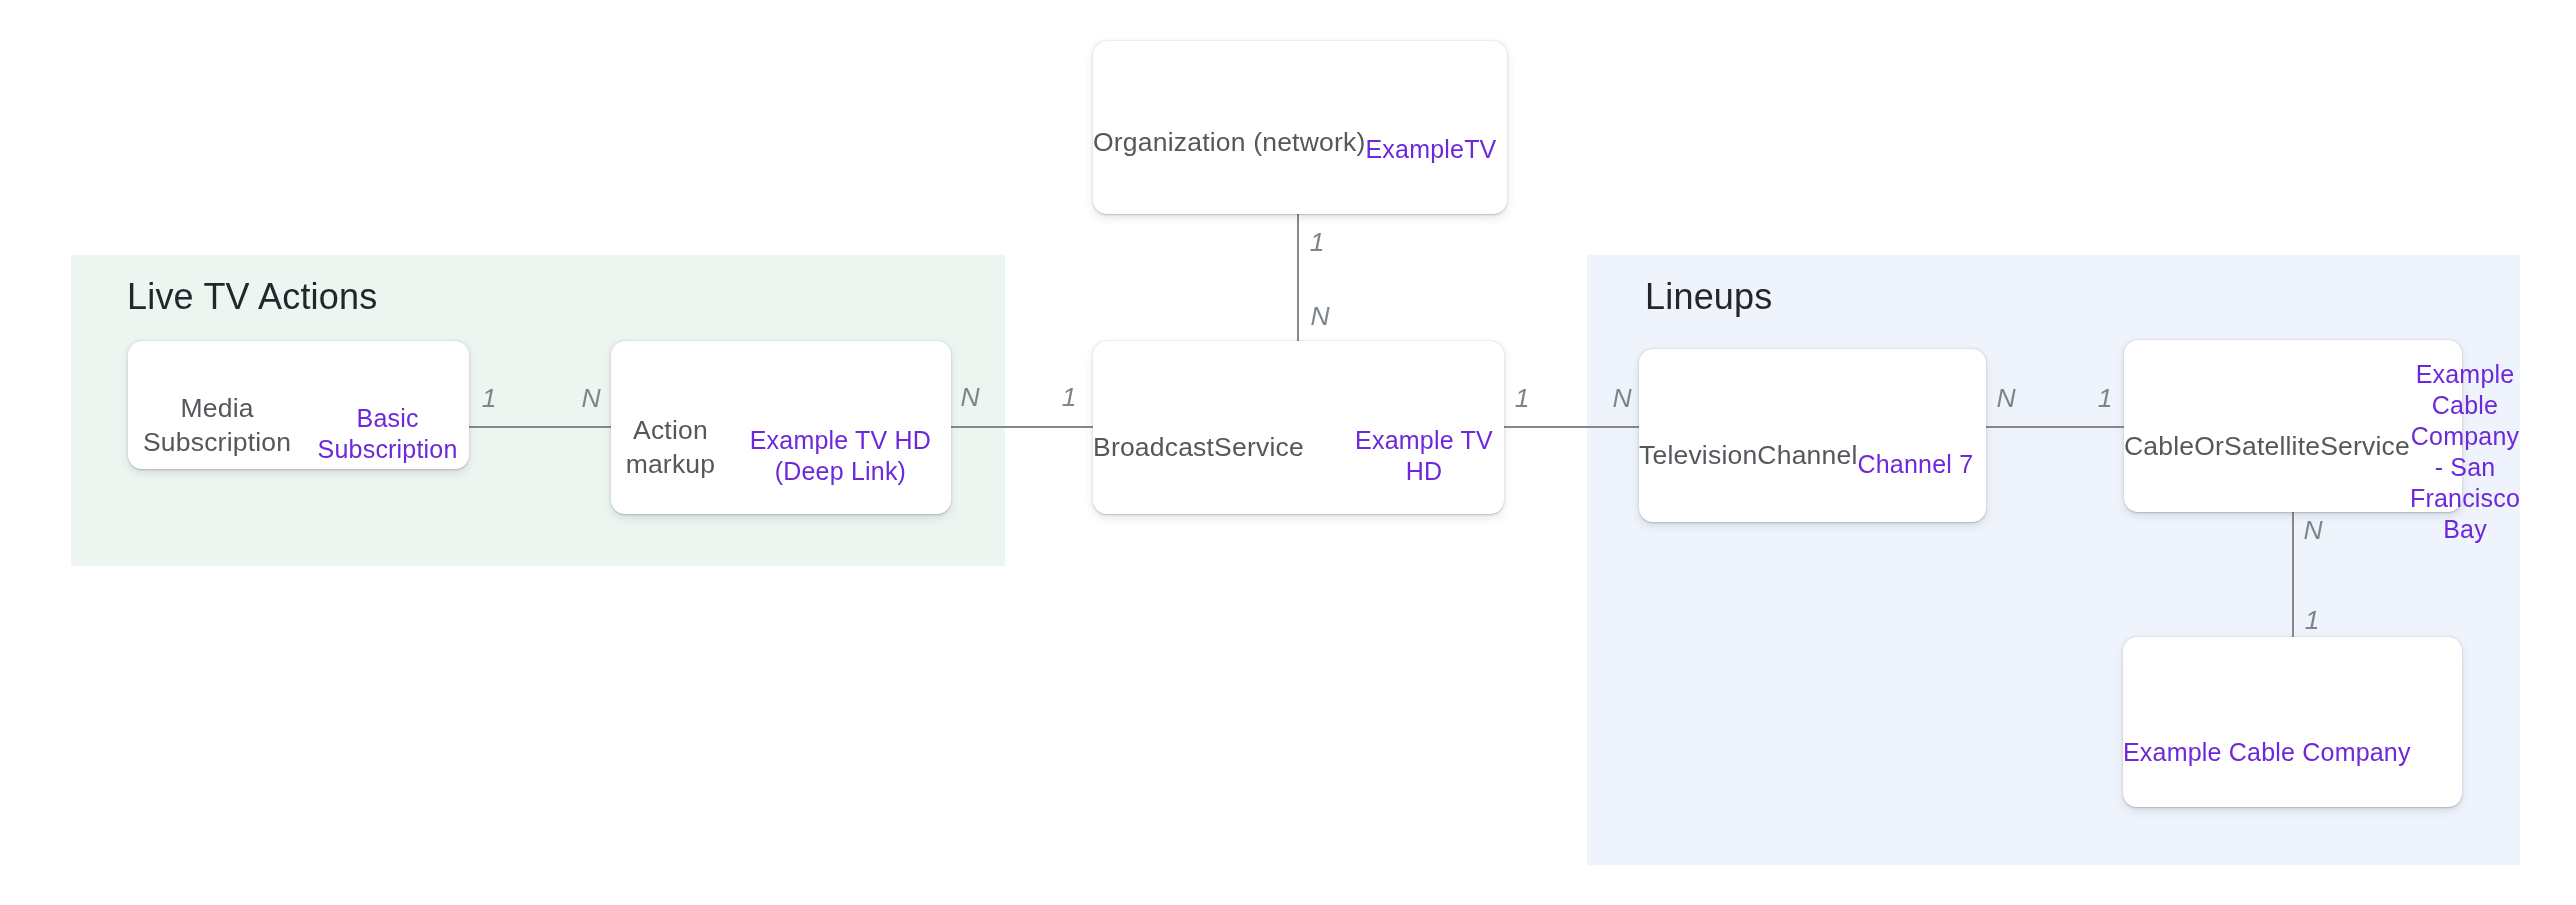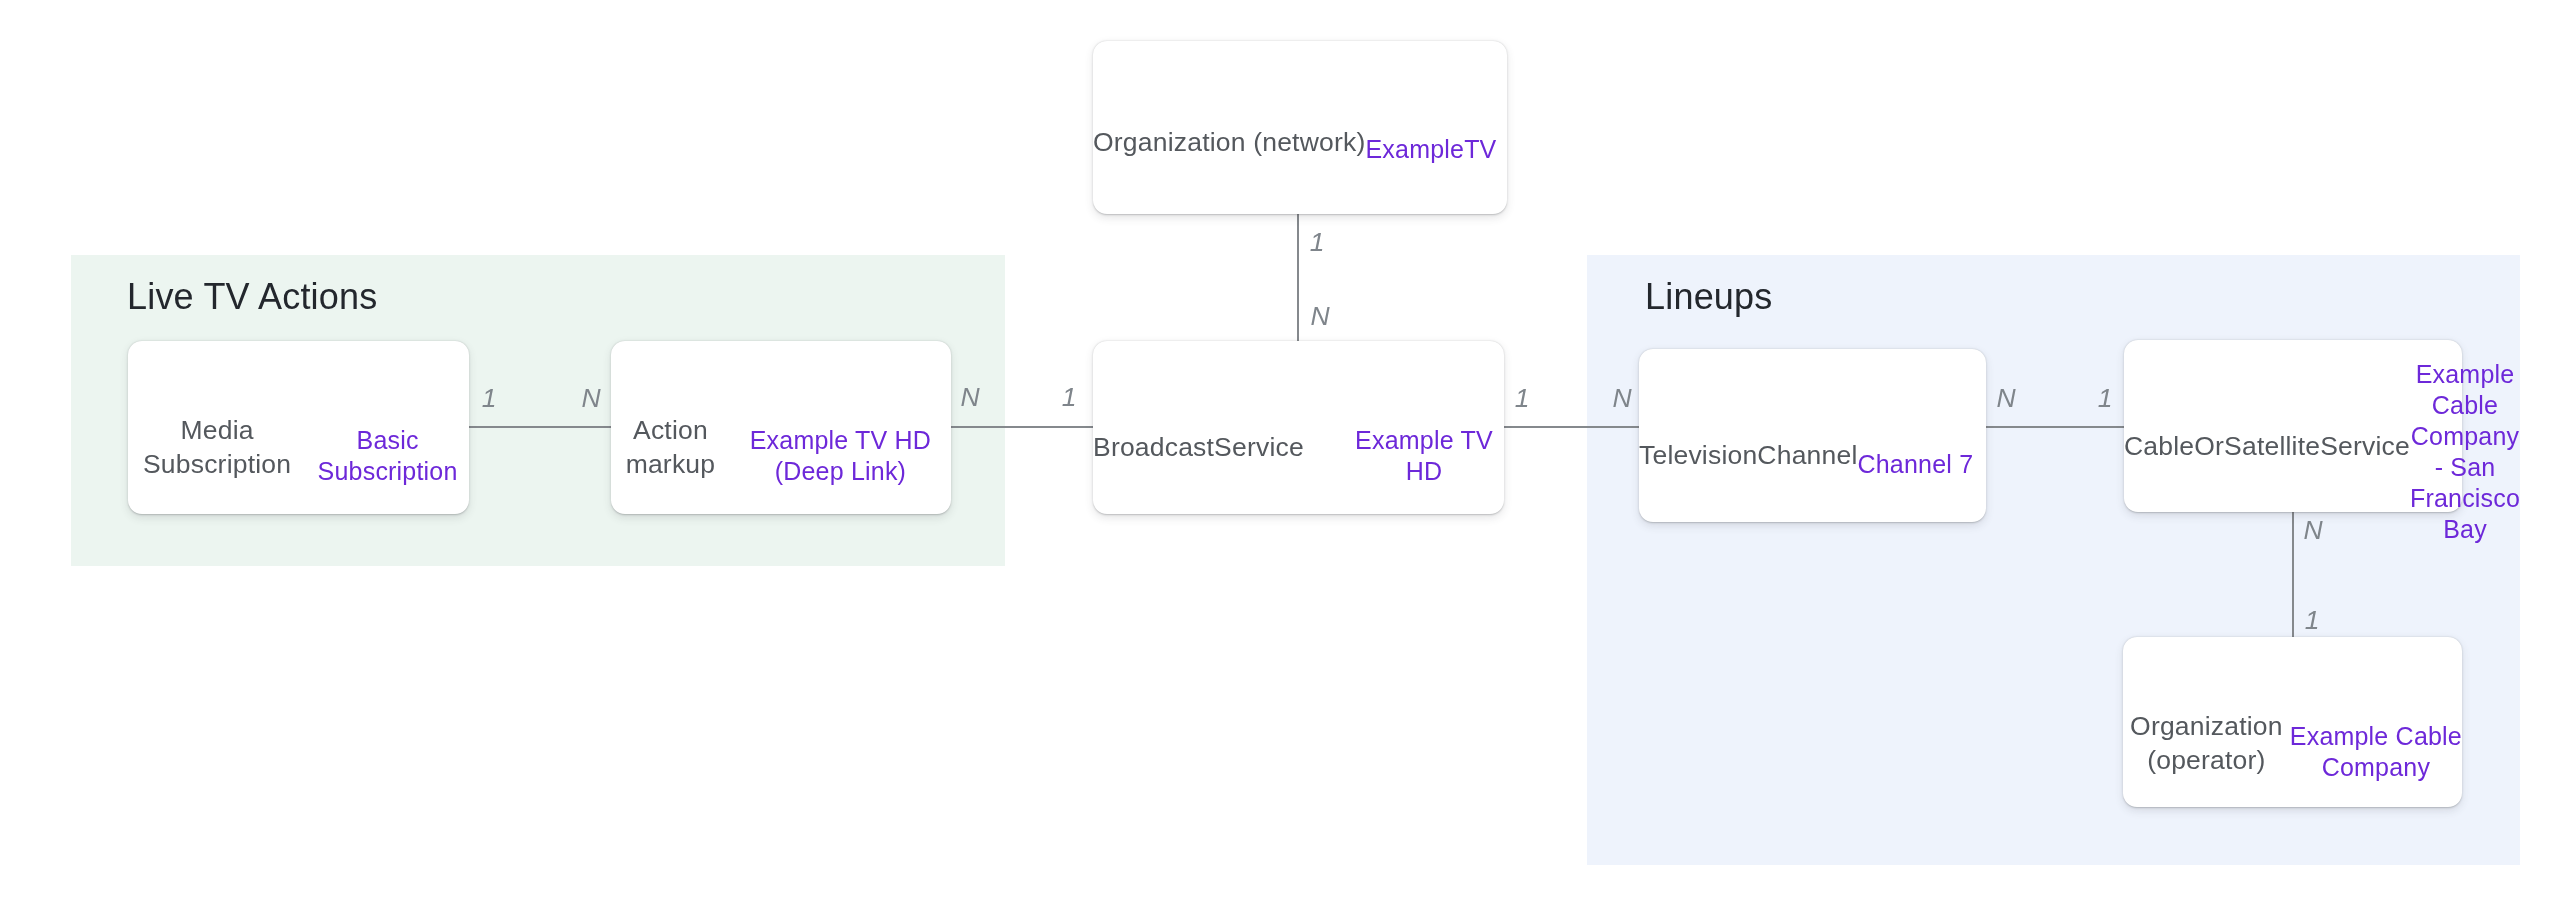--- a/index.html
+++ b/index.html
@@ -62,21 +62,21 @@
     font-size: 25px;
     line-height: 31px;
     color: #6d28d9;
     margin-top: 18.6px;
     letter-spacing: 0.2px;
   }
   .node--network  { left: 1093px; top: 41px;  width: 414px; height: 173px; padding-top: 28px; }
   .node--network .node-title { max-width: 292px; }
   .node--network .node-subtitle { margin-top: 15px; }
 
-  .node--media     { left: 128px;  top: 341px; width: 341px; height: 173px; }
+  .node--media     { left: 128px;  top: 341px; width: 341px; height: 128px; }
   .node--action    { left: 611px;  top: 341px; width: 340px; height: 173px; }
   .node--broadcast { left: 1093px; top: 341px; width: 411px; height: 173px; gap: 40px; }
   .node--channel   { left: 1639px; top: 341px; width: 347px; height: 173px; margin-top: 8px; }
 
   .node--cable     { left: 2124px; top: 340px; width: 338px; height: 172px; }
   .node--cable .node-subtitle { margin-top: 12px; max-width: 310px; }
 
   .node--operator  { left: 2123px; top: 637px; width: 339px; height: 170px; padding-top: 41px; }
   .node--operator .node-subtitle { margin-top: 19.5px; }
 
@@ -180,18 +180,17 @@
     <div class="node-title">TelevisionChannel</div>
     <div class="node-subtitle">Channel 7</div>
   </div>
 
   <div class="node node--cable">
     <div class="node-title">CableOrSatelliteService</div>
     <div class="node-subtitle">Example Cable Company - San Francisco Bay</div>
   </div>
 
   <div class="node node--operator">
-    <div class="node-title">Organization (operator)</div>
     <div class="node-subtitle">Example Cable Company</div>
   </div>
 
 </div>
 
 
 </body></html>

